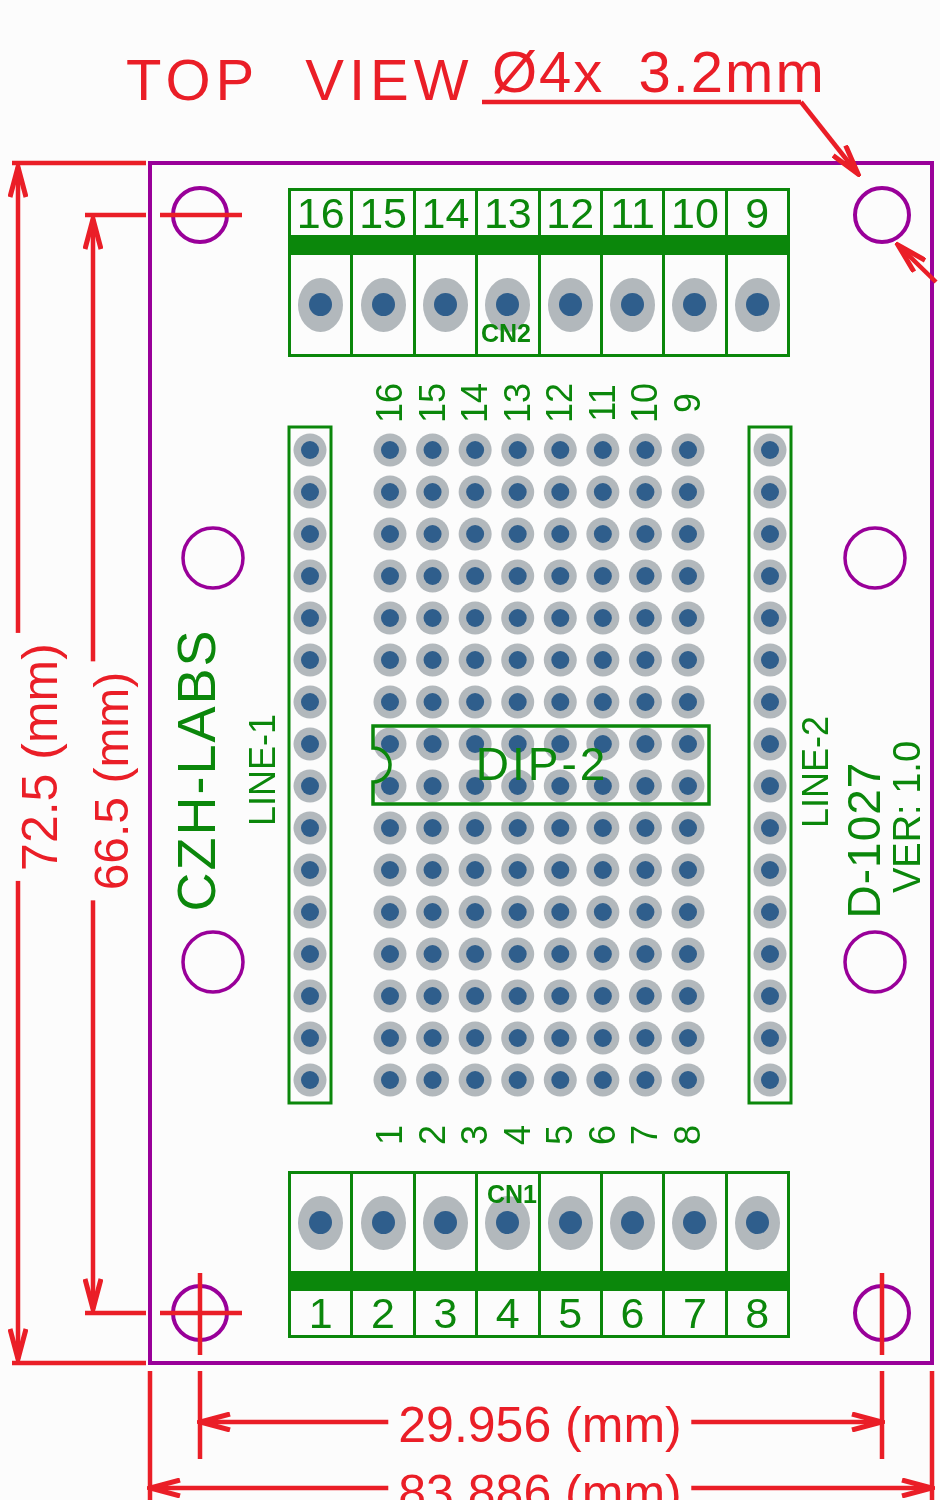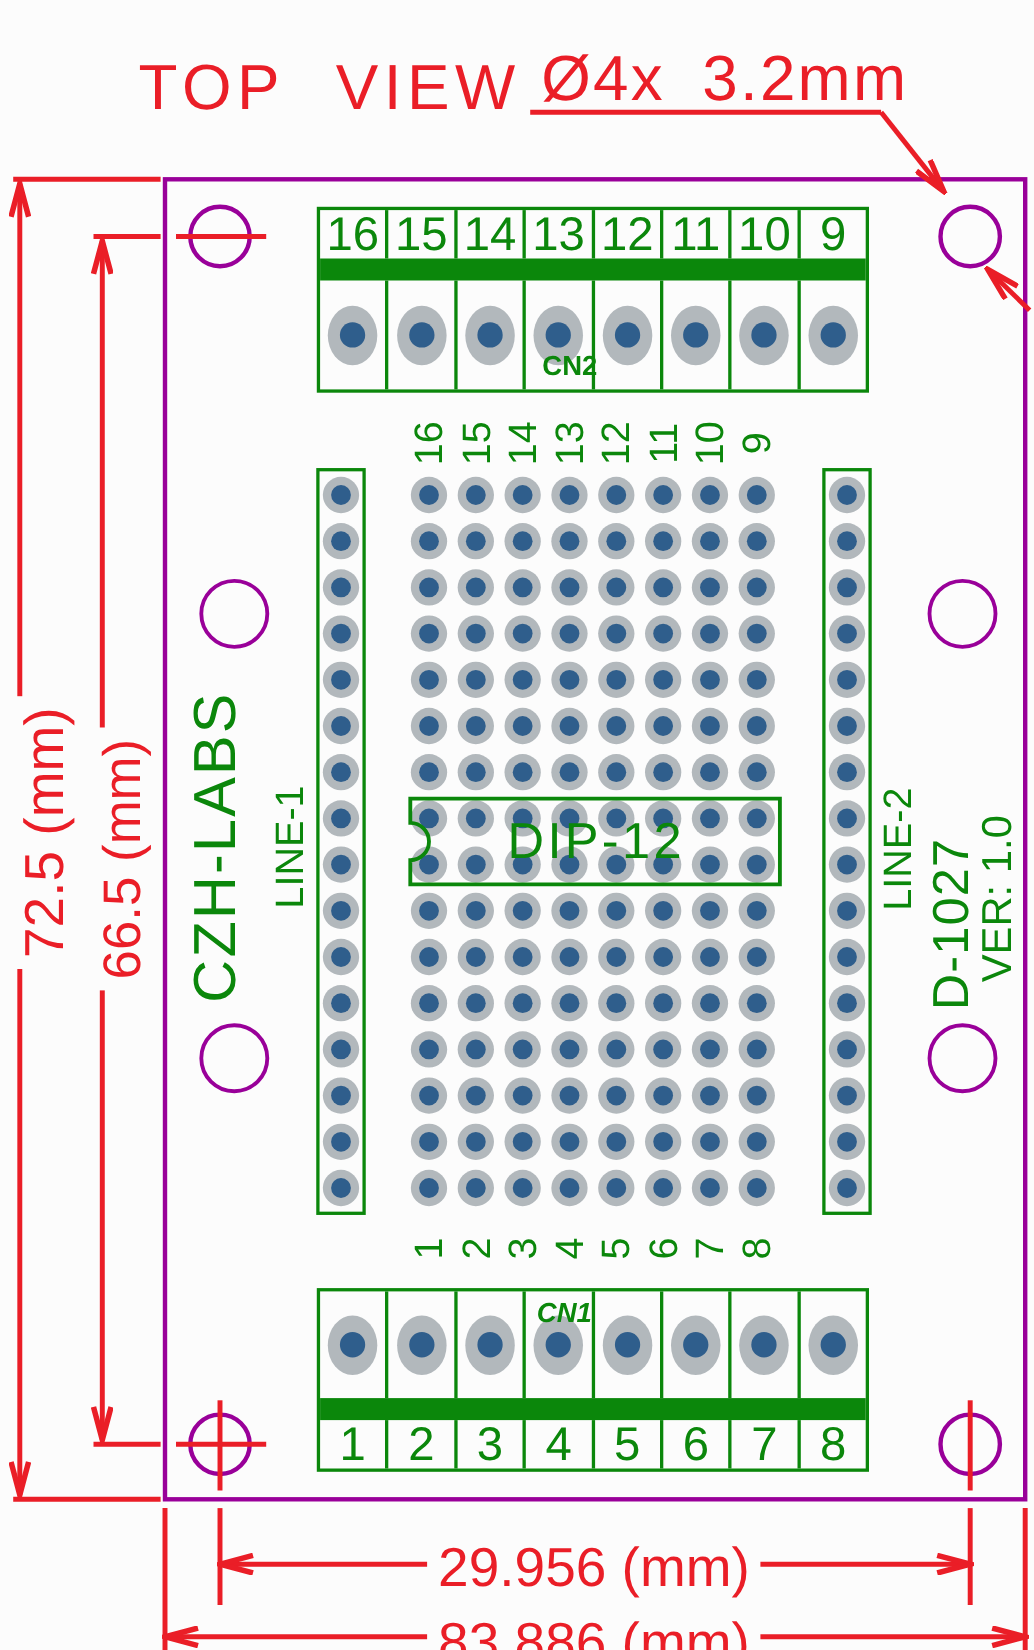--- a/index.html
+++ b/index.html
@@ -25,21 +25,21 @@
   .numrow{display:flex;height:44px;}
   .padrow{display:flex;flex:1;}
   .cell{flex:1;border-right:3px solid var(--green);display:flex;
         align-items:center;justify-content:center;}
   .cell:last-child{border-right:none;}
   .numrow .cell span{font-size:43px;color:var(--green);}
   .stripe{height:20px;background:var(--green);}
   .pad{width:45px;height:54px;border-radius:50%;background:var(--pad-gray);
        display:flex;align-items:center;justify-content:center;}
   .pad-core{width:23px;height:23px;border-radius:50%;background:var(--pad-blue);}
-  .cn-label{position:absolute;text-align:right;font-size:25px;font-weight:bold;
+  .cn-label{position:absolute;text-align:left;font-size:25px;font-weight:bold;
             color:var(--green);z-index:3;}
   .collabel{font-size:36px;color:var(--green);}
 </style>
 </head>
 <body>
 
 <div id="stage">
 
   <svg id="overlay-svg" width="940" height="1500">
     <defs>
@@ -733,21 +733,21 @@
 
   <div class="txt red-t" style="left:126px;top:16px;font-size:58px;letter-spacing:5px;word-spacing:26px;">TOP VIEW</div>
   <div class="txt red-t" style="left:492px;top:8px;font-size:58px;letter-spacing:2px;word-spacing:16px;">Ø4x 3.2mm</div>
 
   <div class="txt green-t rot" style="left:196px;top:735px;font-size:54px;letter-spacing:2px;">CZH-LABS</div>
   <div class="txt green-t rot" style="left:263px;top:735px;font-size:36px;">LINE-1</div>
   <div class="txt green-t rot" style="left:816px;top:737px;font-size:36px;">LINE-2</div>
   <div class="txt green-t rot" style="left:864px;top:805px;font-size:46px;letter-spacing:1px;">D-1027</div>
   <div class="txt green-t rot" style="left:907px;top:782px;font-size:38px;">VER: 1.0</div>
 
-  <div class="txt green-t ctr" style="left:542px;top:729px;font-size:46px;letter-spacing:3px;z-index:2;">DIP-12</div>
+  <div class="txt green-t ctr" style="left:542px;top:729px;font-size:46px;letter-spacing:3px;z-index:2;">DIP-2</div>
 
   <div class="txt red-t rot dim-t" style="left:40px;top:722px;font-size:50px;">72.5 (mm)</div>
   <div class="txt red-t rot dim-t" style="left:112px;top:746px;font-size:48px;">66.5 (mm)</div>
   <div class="txt red-t ctr dim-t" style="left:540px;top:1390px;font-size:50px;">29.956 (mm)</div>
   <div class="txt red-t ctr dim-t" style="left:540px;top:1458px;font-size:50px;">83.886 (mm)</div>
 
   <div class="tb" id="cn2-block" style="left:288px;top:153px;width:502px;height:169px;">
     <div class="numrow" id="cn2-nums">
         <div class="cell">
           <span>16</span>
@@ -883,21 +883,21 @@
         <div class="cell">
           <span>6</span>
         </div>
         <div class="cell">
           <span>7</span>
         </div>
         <div class="cell">
           <span>8</span>
         </div>
       </div>
-    <div class="cn-label" style="left:185px;width:62px;top:6px;font-style:italic;">CN1</div>
+    <div class="cn-label" style="left:196px;width:62px;top:6px;">CN1</div>
   </div>
 
   <div id="col-labels">
       <span class="txt collabel rot" style="left: 390px; top: 368px;">16</span>
       <span class="txt collabel rot" style="left: 432.571px; top: 368px;">15</span>
       <span class="txt collabel rot" style="left: 475.142px; top: 368px;">14</span>
       <span class="txt collabel rot" style="left: 517.713px; top: 368px;">13</span>
       <span class="txt collabel rot" style="left: 560.284px; top: 368px;">12</span>
       <span class="txt collabel rot" style="left: 602.855px; top: 368px;">11</span>
       <span class="txt collabel rot" style="left: 645.426px; top: 368px;">10</span>

